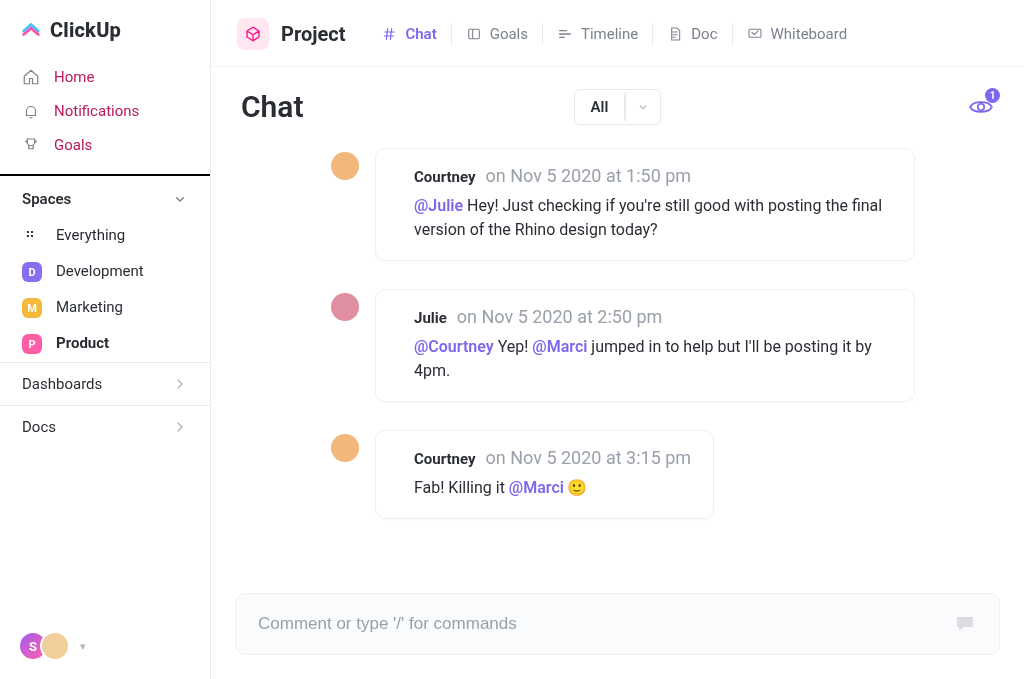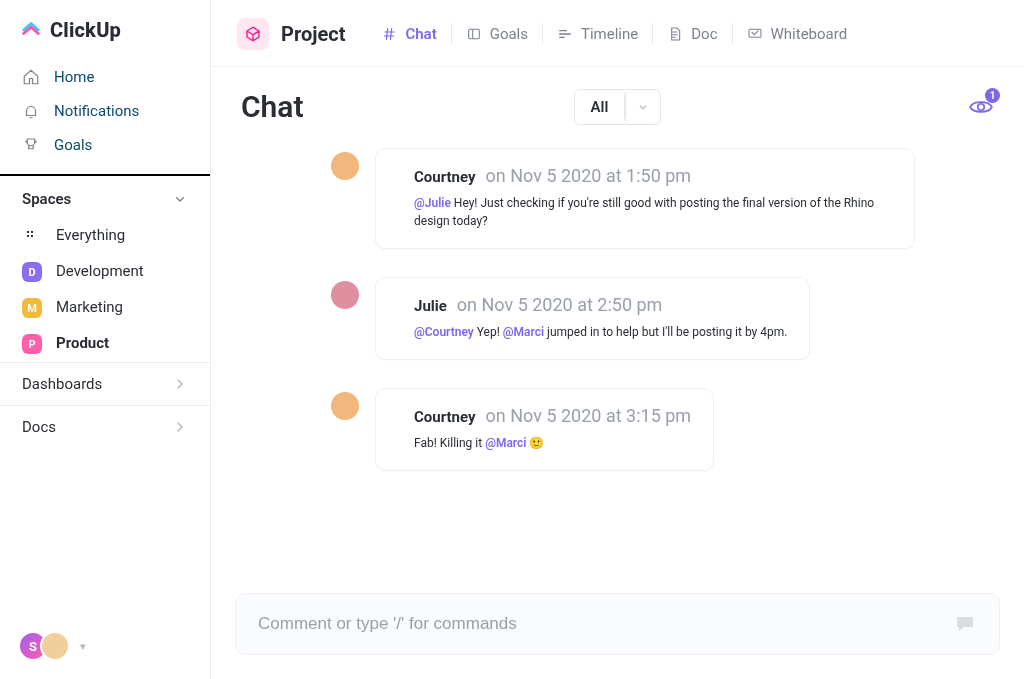--- a/index.html
+++ b/index.html
@@ -18,21 +18,21 @@
   .sidebar {
     width: 211px;
     flex: 0 0 211px;
     border-right: 1px solid #e9ebf0;
     display: flex;
     flex-direction: column;
     position: relative;
   }
   .logo-row {
     display: flex;
-    align-items: flex-start;
+    align-items: center;
     gap: 8px;
     padding: 18px 20px 14px 20px;
   }
   .logo-mark {
     width: 22px;
     height: 22px;
   }
   .logo-text {
     font-weight: 800;
     font-size: 20px;
@@ -43,21 +43,21 @@
     display: flex;
     flex-direction: column;
     padding: 4px 0 12px 0;
   }
   .nav-item {
     display: flex;
     align-items: center;
     gap: 14px;
     padding: 8px 22px;
     font-size: 15px;
-    color: #0c4a6e;
+    color: #be185d;
     cursor: pointer;
   }
   .nav-item .nav-icon {
     width: 18px;
     height: 18px;
     color: #7c828d;
     display: flex;
     align-items: center;
     justify-content: center;
   }
@@ -262,21 +262,21 @@
     border-radius:10px;
     padding:16px 22px 18px 38px;
     max-width: 540px;
     box-shadow: 0 1px 2px rgba(0,0,0,0.02);
   }
   .msg-head{
     display:flex;align-items:baseline;gap:10px;margin-bottom:8px;
   }
   .msg-author{font-weight:700;font-size:15px;}
   .msg-time{color:#9aa0aa;font-size:18px;}
-  .msg-body{font-size:12px;line-height:1.5;color:#2a2e34;}
+  .msg-body{font-size:16px;line-height:1.5;color:#2a2e34;}
   .mention{color:#7b68ee;font-weight:600;}
 
   
   .composer-wrap{
     padding: 16px 24px 24px 24px;
   }
   .composer{
     background:#fafbfc;
     border:1px solid #eef0f3;
     border-radius:10px;

